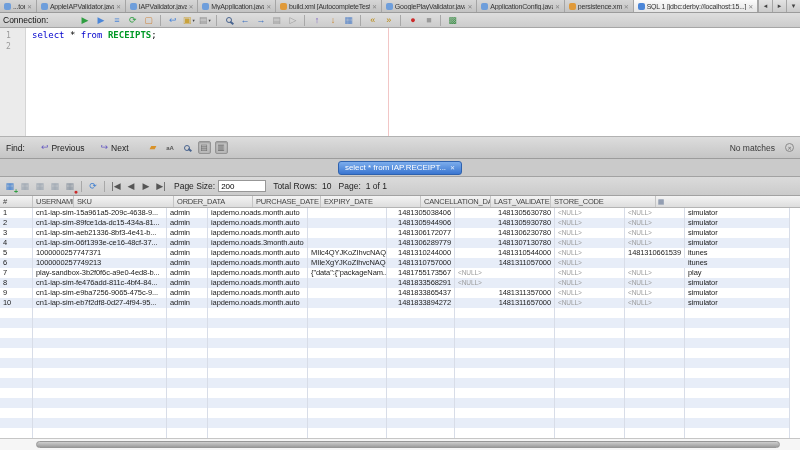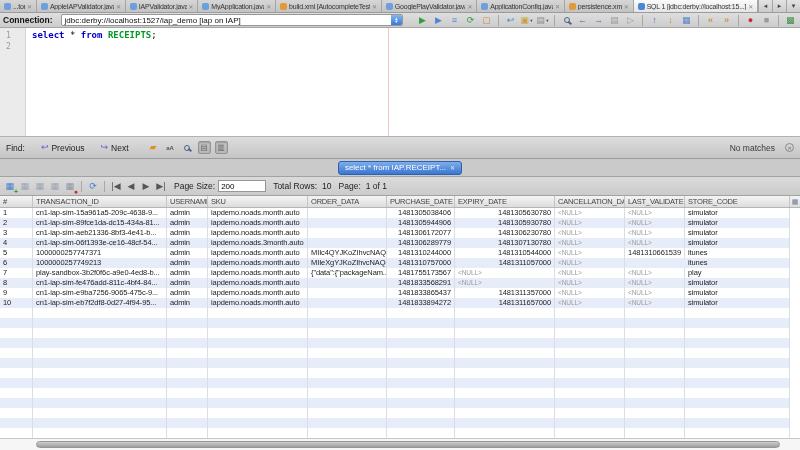--- a/index.html
+++ b/index.html
@@ -19,21 +19,21 @@
   .fclose { color:#848484; font-size:6px; flex:none; }
   .tabbtns { margin-left:auto; display:flex; flex:none; }
   .tbtn { width:14px; border-left:1px solid #a5a5a5; display:flex; align-items:center;
     justify-content:center; font-size:7px; color:#444;
     background:linear-gradient(#e3e3e3,#cbcbcb); }
 
   
   .connrow { height:15px; background:linear-gradient(#dedede,#cccccc);
     border-bottom:1px solid #a6a6a6; display:flex; align-items:center;
     font-size:8.5px; color:#111; padding:0 3px; }
-  .connlabel { margin-right:8px;font-weight:bold; }
+  .connlabel { margin-right:17px; }
   .conncombo { width:352px; height:12px; background:#fff; border:1px solid #979797;
     border-radius:2px; display:flex; align-items:center; font-size:8px;
     padding-left:3px; position:relative; overflow:hidden; }
   .connstepper { position:absolute; right:0; top:0; bottom:0; width:11px;
     background:linear-gradient(#85b7f2,#3a78d8); color:#fff; font-size:4.5px;
     display:flex; flex-direction:column; align-items:center; justify-content:center;
     line-height:3.5px; border-radius:0 1px 1px 0; }
   .sqltoolbar { display:flex; align-items:center; margin-left:13px; gap:3px; }
   .ticon { width:13px; height:13px; display:flex; align-items:center;
     justify-content:center; font-size:9px; border-radius:2px; position:relative; }
@@ -49,21 +49,21 @@
 
   
   .editor { height:109px; position:relative; background:#fff;
     border-bottom:1px solid #b2b2b2; display:flex; }
   .gutter { width:26px; background:#ebebeb; border-right:1px solid #d5d5d5;
     font-family:"DejaVu Sans Mono", monospace; font-size:8px; color:#9a9a9a;
     padding:2px 0 0 6px; flex:none; }
   .gutter div { height:11px; line-height:11px; }
   .code { font-family:"DejaVu Sans Mono", monospace; font-size:9px;
     line-height:11px; padding:2px 0 0 6px; white-space:pre; }
-  .kw { color:#0000cc; font-weight:bold; }
+  .kw { color:#0000cc; font-weight:normal; }
   .tbl { color:#009926; font-weight:bold; }
   .marginline { position:absolute; left:388px; top:0; bottom:0; width:1px;
     background:#f2c6c6; }
 
   
   .findbar { height:22px; background:linear-gradient(#dddddd,#c5c5c5);
     border-bottom:1px solid #9c9c9c; display:flex; align-items:center;
     padding:0 6px; font-size:8.5px; color:#222; gap:4px; }
   .findcombo { width:104px; height:14px; background:#fff; border:1px solid #979797;
     border-radius:2px; font-size:8px; display:flex; align-items:center;
@@ -179,27 +179,20 @@
     </div>
     <div class="tabbtns">
       <span class="tbtn">◂</span>
       <span class="tbtn">▸</span>
       <span class="tbtn">▾</span>
     </div>
 </div>
 
 <div class="connrow">
   <span class="connlabel">Connection:</span>
-  <div class="conncombo">
-    <span>jdbc:derby://localhost:1527/iap_demo [iap on IAP]</span>
-    <span class="connstepper">
-      <span>▴</span>
-      <span>▾</span>
-    </span>
-  </div>
   <div class="sqltoolbar">
       <span class="ticon">
         <span class="glyph" style="color: rgb(47, 158, 65);">▶</span>
       </span>
       <span class="ticon">
         <span class="glyph" style="color: rgb(75, 134, 216);">▶</span>
       </span>
       <span class="ticon">
         <span class="glyph" style="color: rgb(75, 134, 216);">≡</span>
       </span>
@@ -356,21 +349,20 @@
   <input class="pginput" value="200" style="">
   <span class="lbl">Total Rows:</span>
   <span class="val">10</span>
   <span class="lbl">Page:</span>
   <span class="val">1 of 1</span>
 </div>
 
 <div class="gridwrap">
   <div class="ghead">
       <div class="hcell" style="width: 33px;">#</div>
-      <div class="hcell" style="width: 134px;">TRANSACTION_ID</div>
       <div class="hcell" style="width: 41px;">USERNAME</div>
       <div class="hcell" style="width: 100px;">SKU</div>
       <div class="hcell" style="width: 79px;">ORDER_DATA</div>
       <div class="hcell" style="width: 68px;">PURCHASE_DATE</div>
       <div class="hcell" style="width: 100px;">EXPIRY_DATE</div>
       <div class="hcell" style="width: 70px;">CANCELLATION_DATE</div>
       <div class="hcell" style="width: 60px;">LAST_VALIDATED</div>
       <div class="hcell" style="width: 105px;">STORE_CODE</div>
       <div class="hcorner">▦</div>
     </div>
@@ -406,21 +398,21 @@
         <div class="gcell" style="width: 100px;">iapdemo.noads.month.auto</div>
         <div class="gcell" style="width: 79px;"></div>
         <div class="gcell num" style="width: 68px;">1481306172077</div>
         <div class="gcell num" style="width: 100px;">1481306230780</div>
         <div class="gcell" style="width: 70px;"><span class="gnull">&lt;NULL&gt;</span></div>
         <div class="gcell" style="width: 60px;"><span class="gnull">&lt;NULL&gt;</span></div>
         <div class="gcell" style="width: 105px;">simulator</div>
       </div>
       <div class="grow alt">
         <div class="gcell" style="width: 33px;">4</div>
-        <div class="gcell" style="width: 134px;">cn1-iap-sim-06f1393e-ce16-48cf-54...</div>
+        <div class="gcell" style="width: 134px;">cn1-iap-sim-06f1393e-ce16-48cf-37...</div>
         <div class="gcell" style="width: 41px;">admin</div>
         <div class="gcell" style="width: 100px;">iapdemo.noads.3month.auto</div>
         <div class="gcell" style="width: 79px;"></div>
         <div class="gcell num" style="width: 68px;">1481306289779</div>
         <div class="gcell num" style="width: 100px;">1481307130780</div>
         <div class="gcell" style="width: 70px;"><span class="gnull">&lt;NULL&gt;</span></div>
         <div class="gcell" style="width: 60px;"><span class="gnull">&lt;NULL&gt;</span></div>
         <div class="gcell" style="width: 105px;">simulator</div>
       </div>
       <div class="grow">

